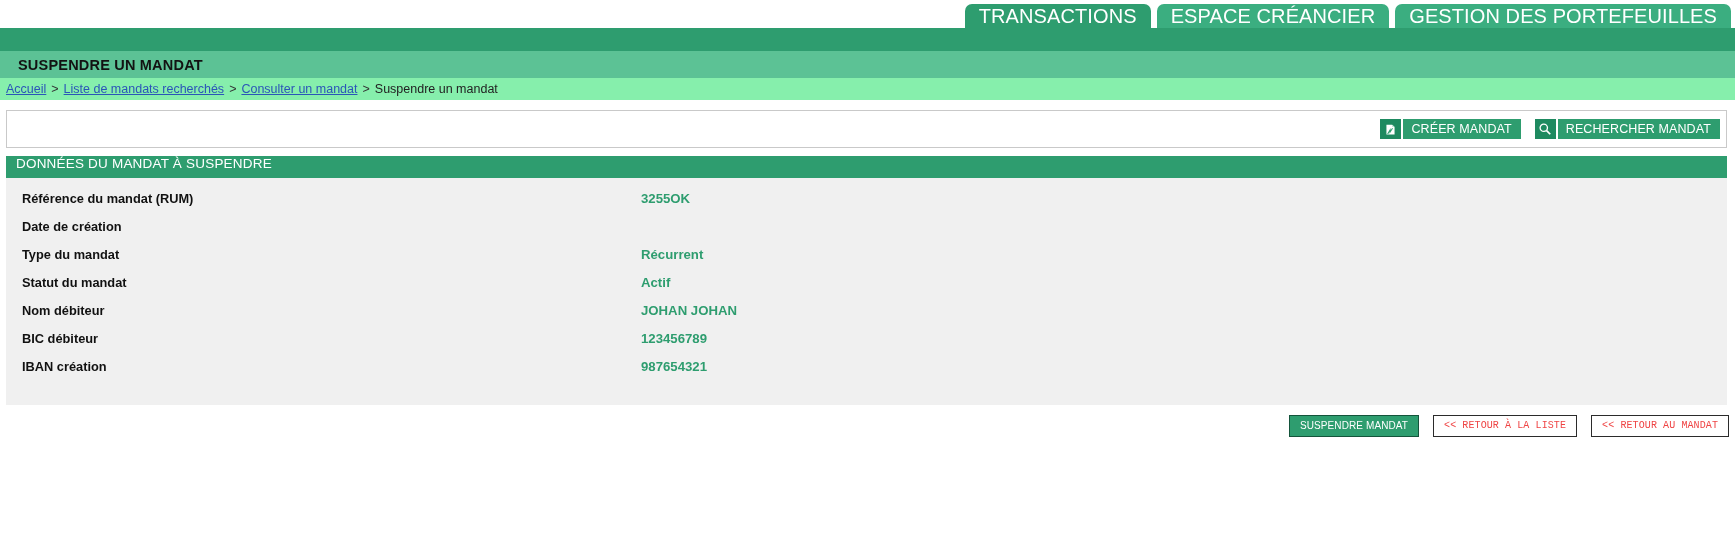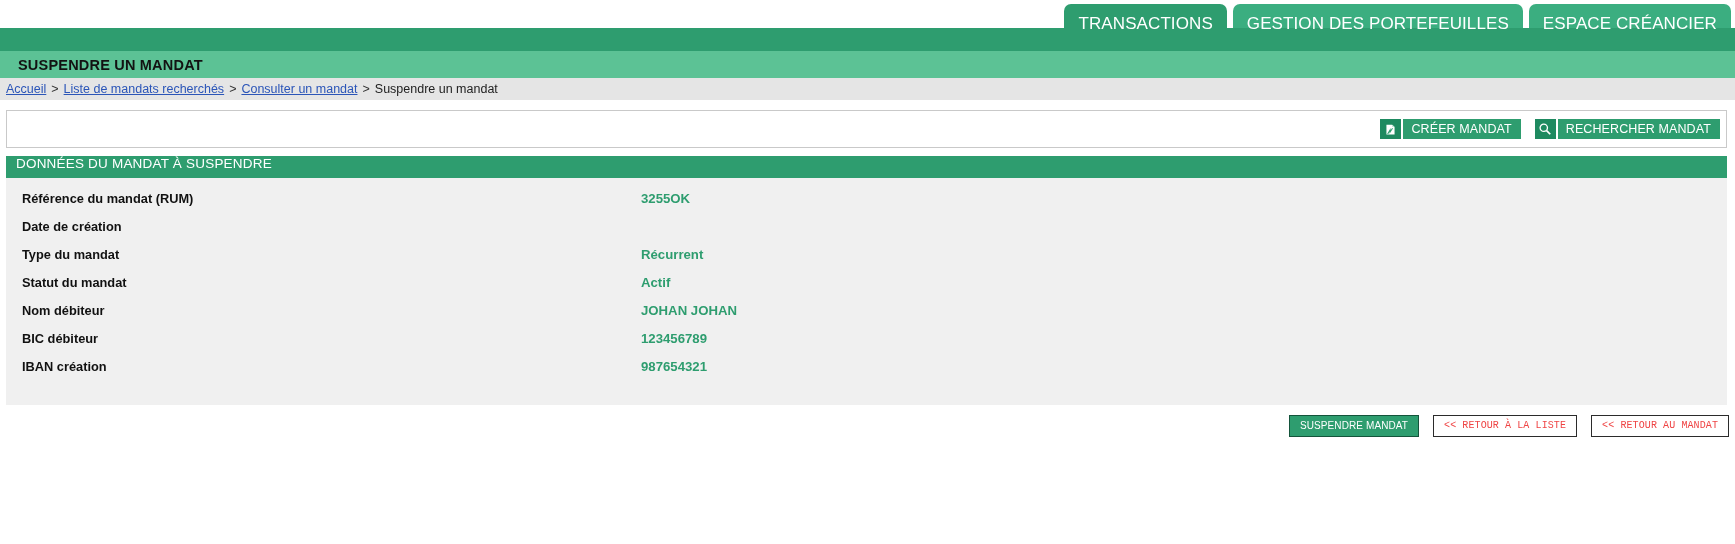--- a/index.html
+++ b/index.html
@@ -16,24 +16,24 @@
     height: 28px;
     background: #ffffff;
     display: flex;
     justify-content: flex-end;
     align-items: flex-end;
     padding-right: 4px;
   }
   .tab {
     height: 24px;
     line-height: 24px;
-    padding: 8px 14px;
+    padding: 0 14px;
     margin-left: 6px;
     color: #ffffff;
-    font-size: 17px;
+    font-size: 20px;
     letter-spacing: .1px;
     border-radius: 7px 7px 0 0;
     background: #3bae80;
     white-space: nowrap;
     cursor: pointer;
   }
   .tab.active { background: #2e9d6f; }
 
   
   .greenband {
@@ -55,21 +55,21 @@
   }
 
   
   .breadcrumb {
     height: 22px;
     display: flex;
     align-items: center;
     padding-left: 6px;
     font-size: 12.5px;
     color: #222;
-    background: #e5e5e5;
+    background: #86efac;
   }
   .breadcrumb a {
     color: #2b55b8;
     text-decoration: underline;
     cursor: pointer;
   }
   .breadcrumb .sep { margin: 0 5px; color: #333; }
   .breadcrumb .current { color: #222; }
 
   
@@ -174,24 +174,24 @@
   }
 </style>
 </head>
 <body>
 
 <div class="tabbar">
   <div class="tab active">
     <span>TRANSACTIONS</span>
   </div>
   <div class="tab">
+    <span>ESPACE CRÉANCIER</span>
+  </div>
+  <div class="tab">
     <span>GESTION DES PORTEFEUILLES</span>
-  </div>
-  <div class="tab">
-    <span>ESPACE CRÉANCIER</span>
   </div>
 </div>
 
 <div class="greenband"></div>
 
 <div class="pagetitle">
   <span>SUSPENDRE UN MANDAT</span>
 </div>
 
 <div class="breadcrumb">

